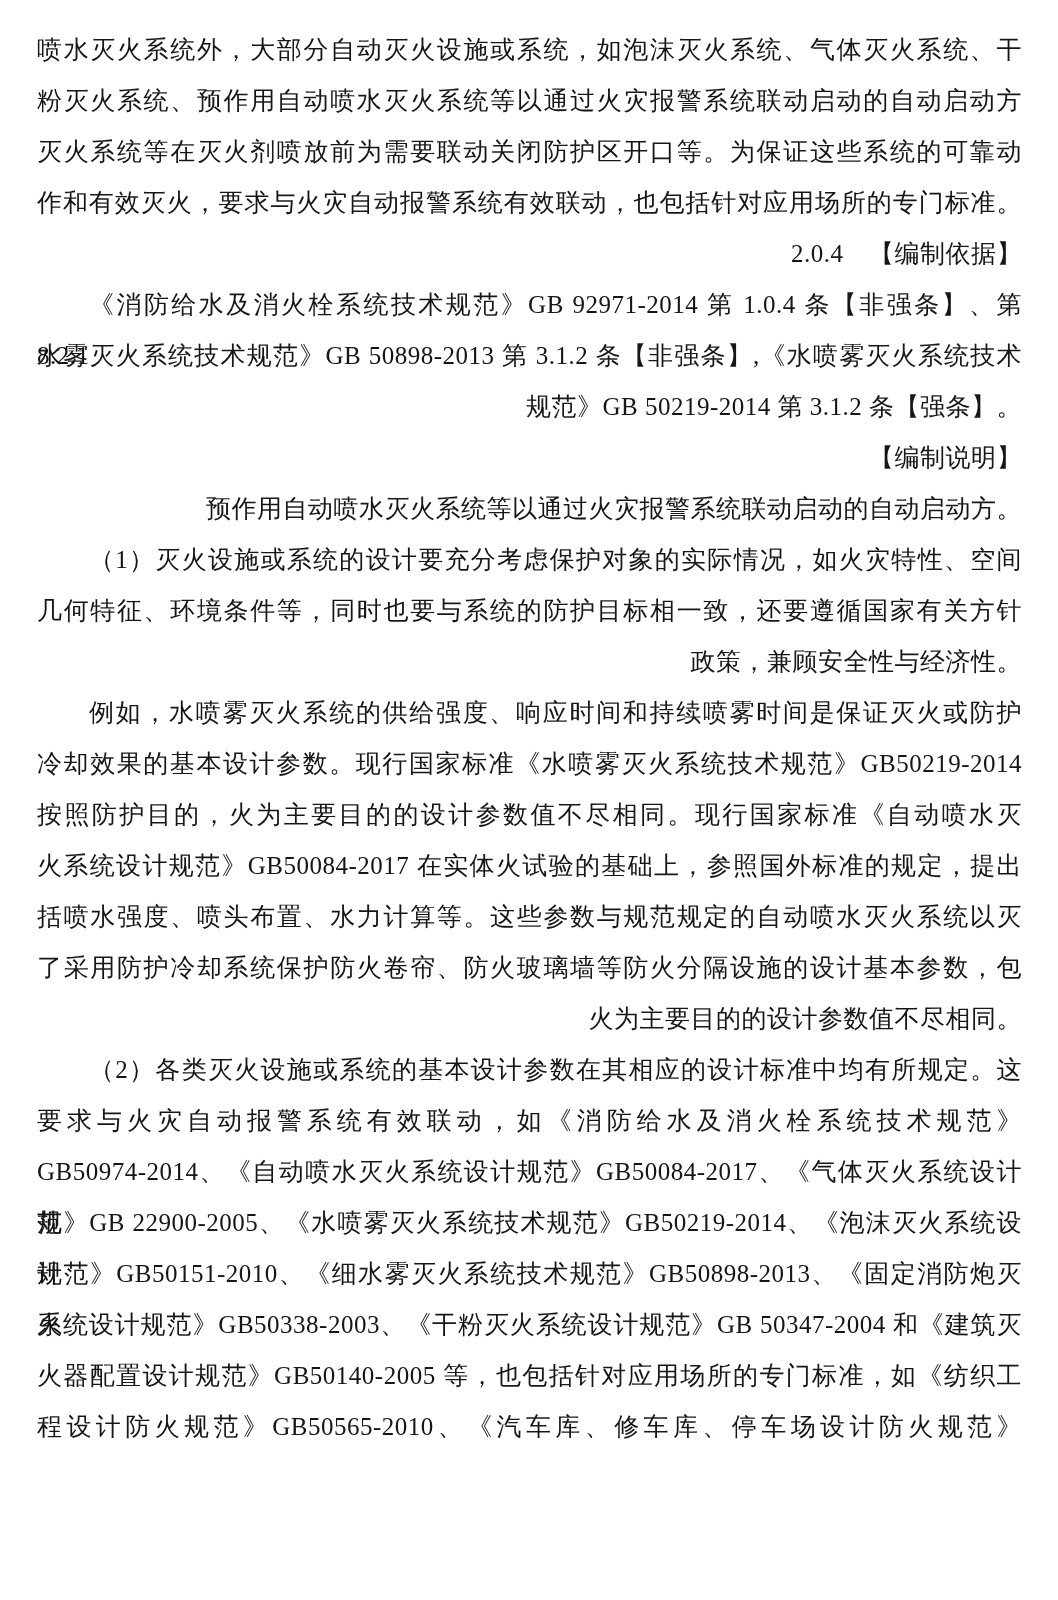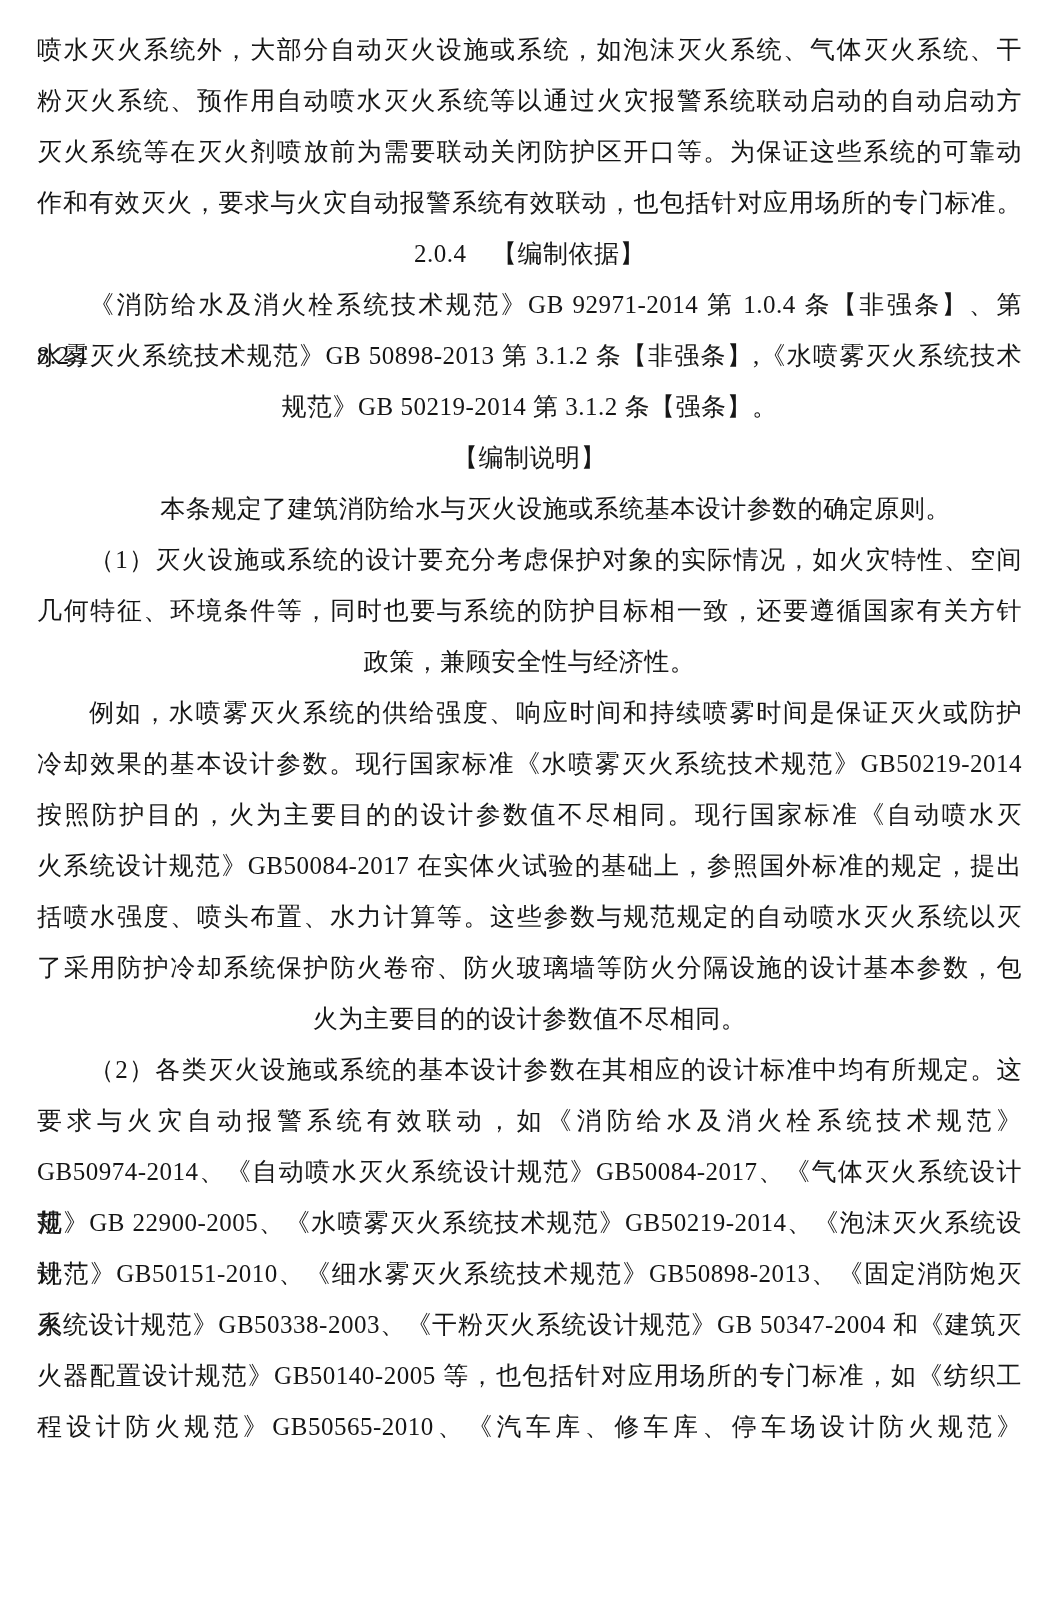--- a/index.html
+++ b/index.html
@@ -23,21 +23,21 @@
     height: 51px;
     line-height: 51px;
     white-space: normal;
     letter-spacing: 0.5px;
   }
   .j {
     text-align: justify;
     text-align-last: justify;
     text-justify: inter-character;
   }
-  .l { text-align: center; }
+  .l { text-align: right; }
   .ind { text-indent: 52px; }
   .footer {
     position: absolute;
     left: 0;
     top: 1556px;
     width: 100%;
     text-align: center;
     font-family: "DejaVu Sans", sans-serif;
     font-weight: 700;
     font-size: 23px;
@@ -68,21 +68,21 @@
   <div class="textblock">
     <div class="line j">喷水灭火系统外，大部分自动灭火设施或系统，如泡沫灭火系统、气体灭火系统、干</div>
     <div class="line j">粉灭火系统、预作用自动喷水灭火系统等以通过火灾报警系统联动启动的自动启动方</div>
     <div class="line j">灭火系统等在灭火剂喷放前为需要联动关闭防护区开口等。为保证这些系统的可靠动</div>
     <div class="line j">作和有效灭火，要求与火灾自动报警系统有效联动，也包括针对应用场所的专门标准。</div>
     <div class="line l">2.0.4　【编制依据】</div>
     <div class="line j ind">《消防给水及消火栓系统技术规范》GB 92971-2014 第 1.0.4 条【非强条】、第 8.2.1</div>
     <div class="line j">水雾灭火系统技术规范》GB 50898-2013 第 3.1.2 条【非强条】,《水喷雾灭火系统技术</div>
     <div class="line l">规范》GB 50219-2014 第 3.1.2 条【强条】。</div>
     <div class="line l">【编制说明】</div>
-    <div class="line l ind">本条规定了建筑消防给水与灭火设施或系统基本设计参数的确定原则。</div>
+    <div class="line l ind">预作用自动喷水灭火系统等以通过火灾报警系统联动启动的自动启动方。</div>
     <div class="line j ind">（1）灭火设施或系统的设计要充分考虑保护对象的实际情况，如火灾特性、空间</div>
     <div class="line j">几何特征、环境条件等，同时也要与系统的防护目标相一致，还要遵循国家有关方针</div>
     <div class="line l">政策，兼顾安全性与经济性。</div>
     <div class="line j ind">例如，水喷雾灭火系统的供给强度、响应时间和持续喷雾时间是保证灭火或防护</div>
     <div class="line j">冷却效果的基本设计参数。现行国家标准《水喷雾灭火系统技术规范》GB50219-2014</div>
     <div class="line j">按照防护目的，火为主要目的的设计参数值不尽相同。现行国家标准《自动喷水灭</div>
     <div class="line j">火系统设计规范》GB50084-2017 在实体火试验的基础上，参照国外标准的规定，提出</div>
     <div class="line j">括喷水强度、喷头布置、水力计算等。这些参数与规范规定的自动喷水灭火系统以灭</div>
     <div class="line j">了采用防护冷却系统保护防火卷帘、防火玻璃墙等防火分隔设施的设计基本参数，包</div>
     <div class="line l">火为主要目的的设计参数值不尽相同。</div>

